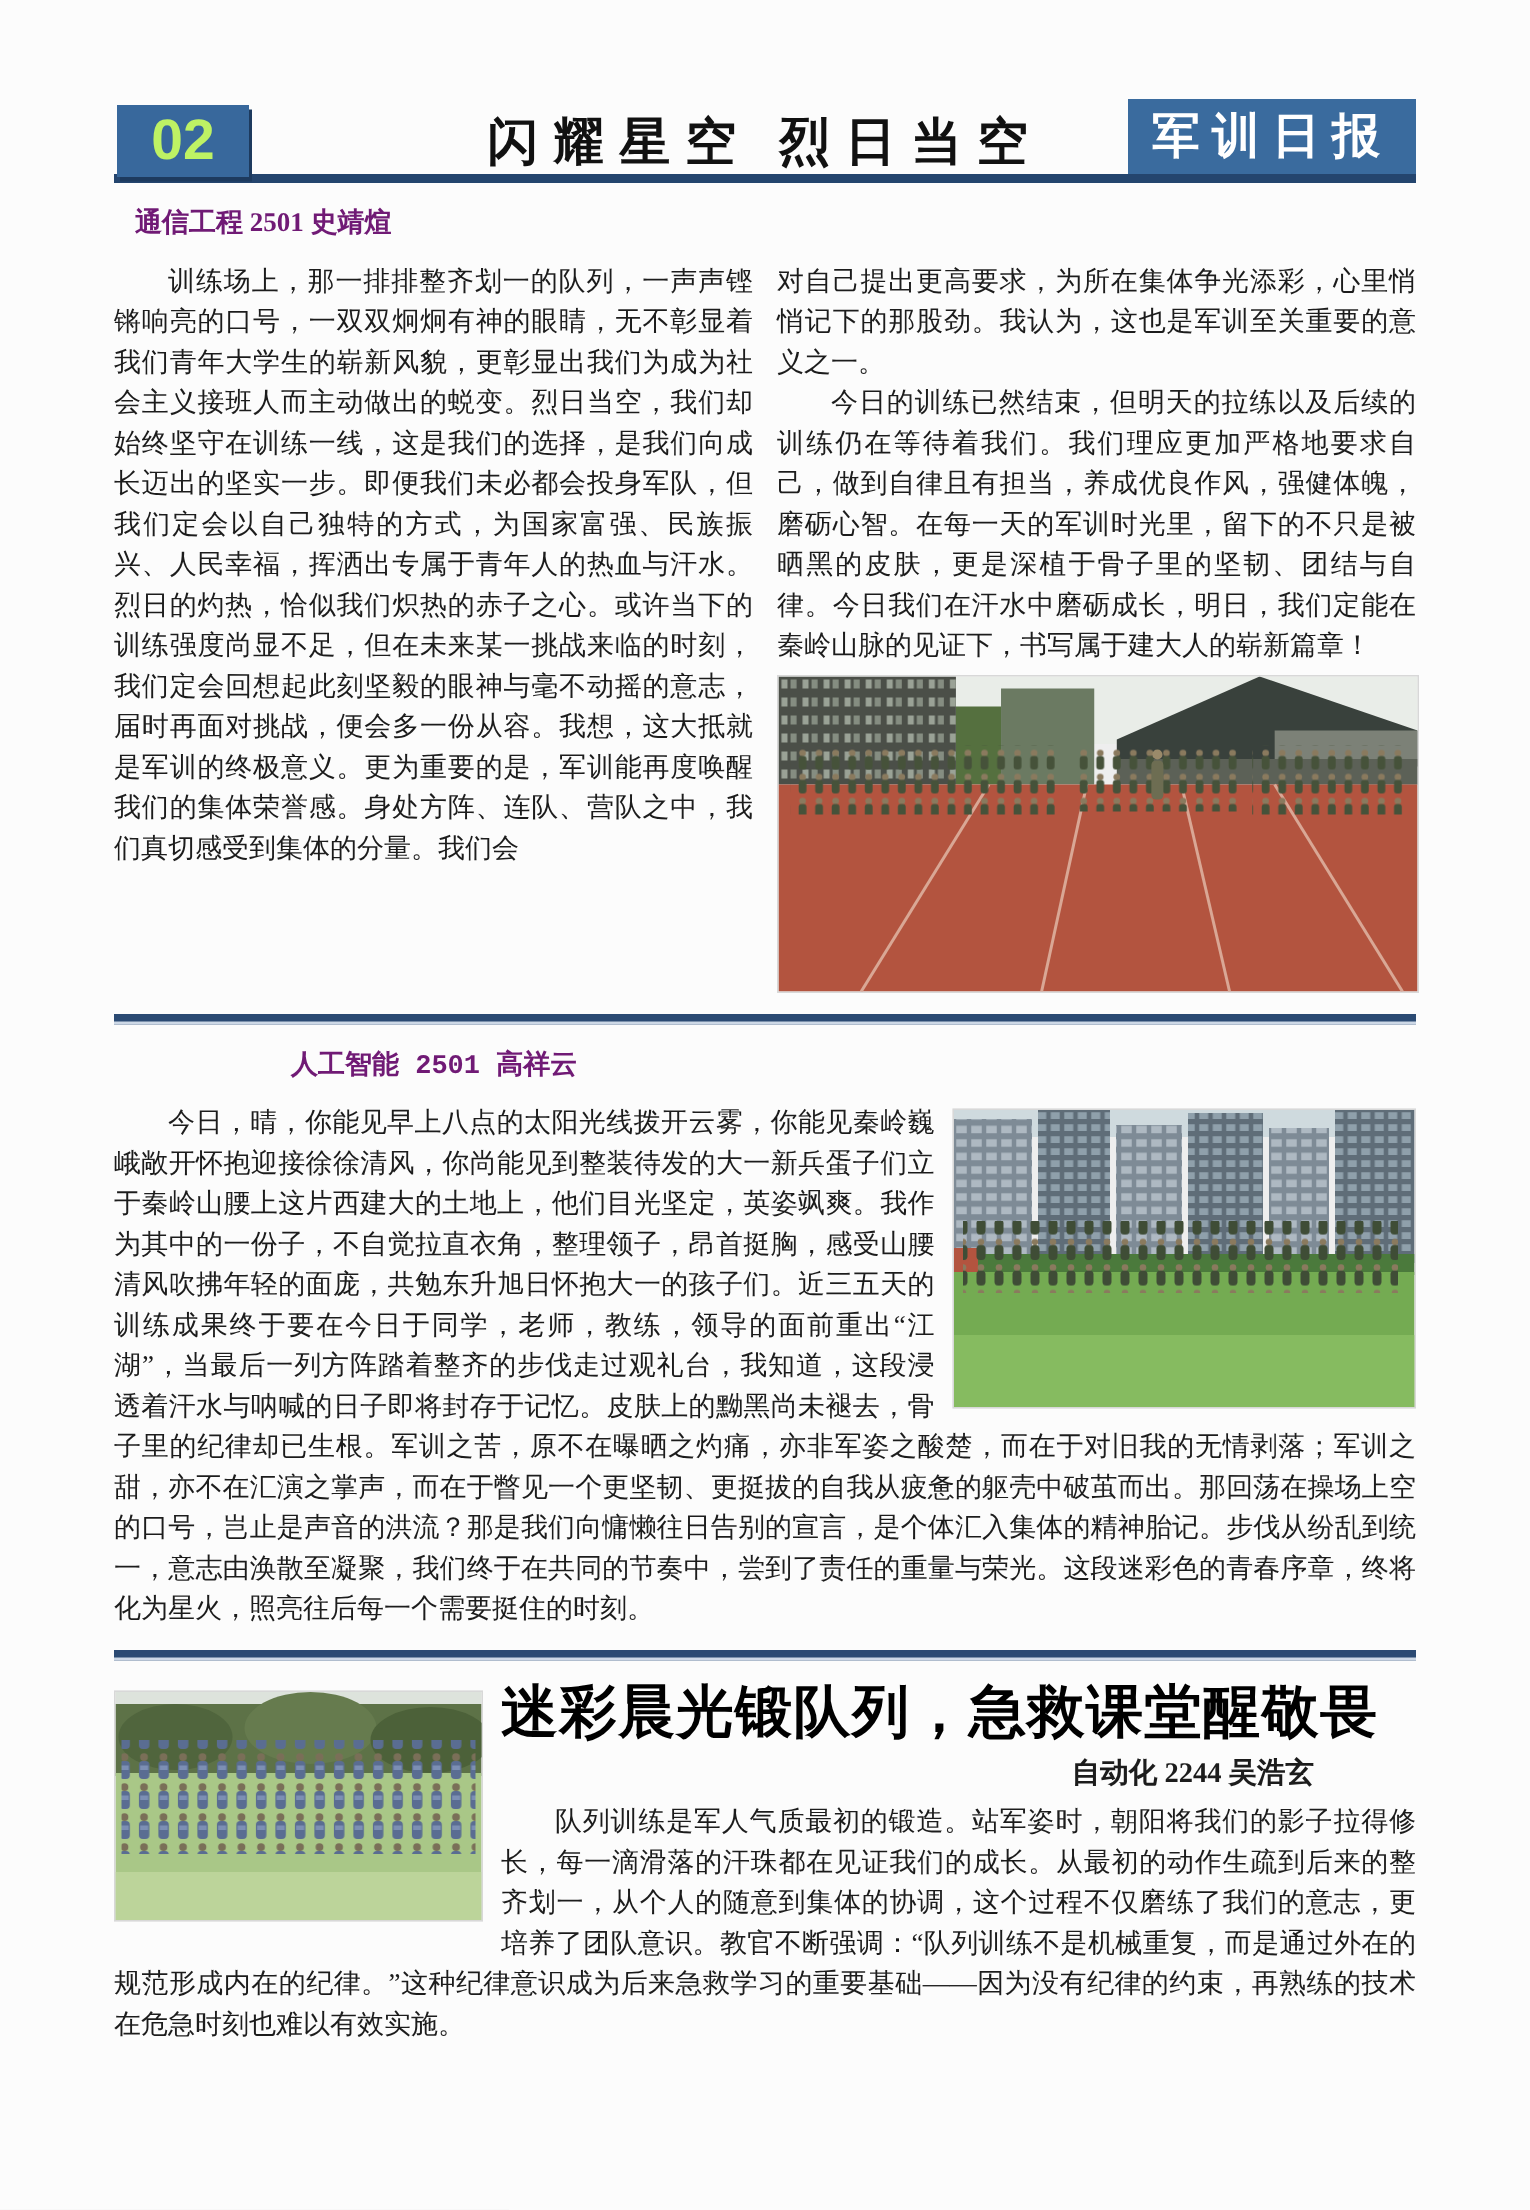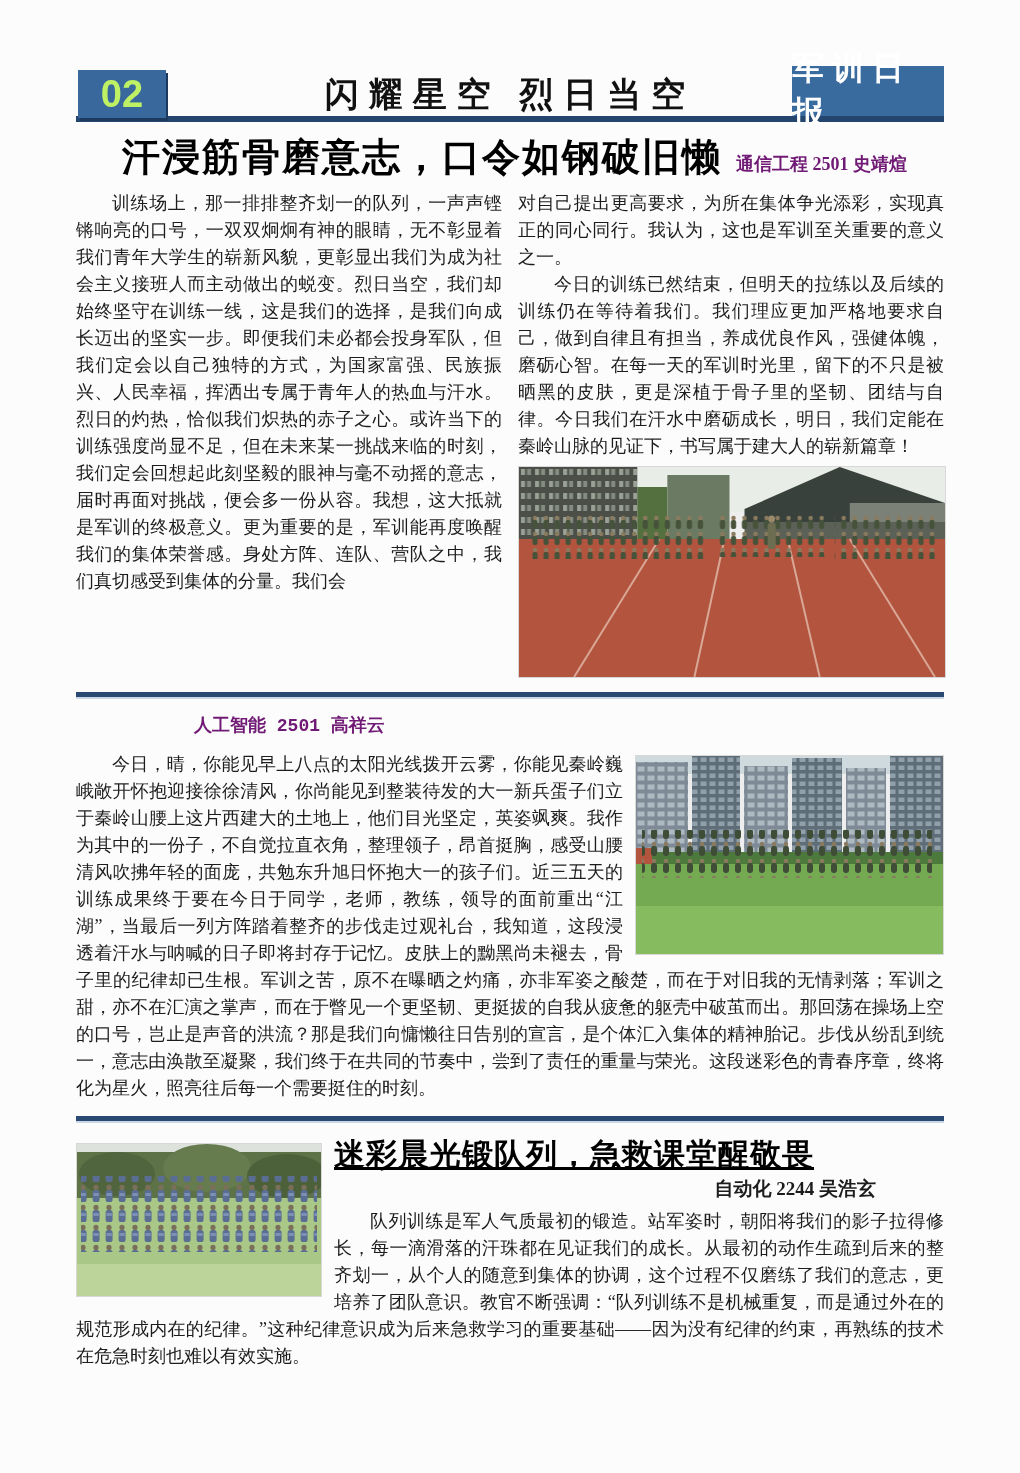--- a/index.html
+++ b/index.html
@@ -46,21 +46,21 @@
     left:0;right:0;top:2px;
     text-align:center;
     font-size:34px;
     font-weight:900;
     letter-spacing:10px;
     color:#111;
   }
   .paper-box{
     position:absolute;
     right:0;top:-4px;
-    width:152px;height:50px;
+    width:192px;height:50px;
     background:#3a6b9e;
     color:#fff;
     font-size:32px;font-weight:bold;
     letter-spacing:8px;
     display:flex;align-items:center;justify-content:center;
     z-index:2;
   }
   
   .article{margin-top:14px;}
   .headline-row{
@@ -106,21 +106,21 @@
     display:block;
     border:1px solid #d8d8d8;
     background:#eee;
   }
   .photo svg{display:block;}
   .photo-a1{width:100%;margin-top:6px;}
   
   .a2 .photo{float:right;width:307px;margin:4px 0 8px 12px;}
   
   .a3 .photo{float:left;width:244px;margin:6px 12px 6px 0;}
-  .a3 .headline{font-size:31px;letter-spacing:1px;margin-left:10px;text-decoration:underline;}
+  .a3 .headline{font-size:38px;letter-spacing:1px;margin-left:10px;}
   .a3 .byline-line{
     text-align:right;
     padding-right:68px;
     font-size:19px;
     font-weight:bold;
     margin:4px 0 6px 0;
   }
   .clear{clear:both;}
 </style>
 </head>
@@ -134,29 +134,28 @@
       <span>02</span>
     </div>
     <div class="masthead-title">闪耀星空 烈日当空</div>
     <div class="paper-box">
       <span>军训日报</span>
     </div>
   </div>
 
   <div class="article a1">
     <div class="headline-row">
-      <h1 class="headline mid">汗浸筋骨磨意志，口令如钢破旧懒</h1>
       <span class="byline">通信工程 2501 史靖煊</span>
     </div>
     <div class="cols bodytext">
       <div class="col">
         <p>训练场上，那一排排整齐划一的队列，一声声铿锵响亮的口号，一双双炯炯有神的眼睛，无不彰显着我们青年大学生的崭新风貌，更彰显出我们为成为社会主义接班人而主动做出的蜕变。烈日当空，我们却始终坚守在训练一线，这是我们的选择，是我们向成长迈出的坚实一步。即便我们未必都会投身军队，但我们定会以自己独特的方式，为国家富强、民族振兴、人民幸福，挥洒出专属于青年人的热血与汗水。烈日的灼热，恰似我们炽热的赤子之心。或许当下的训练强度尚显不足，但在未来某一挑战来临的时刻，我们定会回想起此刻坚毅的眼神与毫不动摇的意志，届时再面对挑战，便会多一份从容。我想，这大抵就是军训的终极意义。更为重要的是，军训能再度唤醒我们的集体荣誉感。身处方阵、连队、营队之中，我们真切感受到集体的分量。我们会</p>
       </div>
       <div class="col">
-        <p class="cont">对自己提出更高要求，为所在集体争光添彩，实现真正的同心同行。我认为，这也是军训至关重要的意义之一。</p>
+        <p class="cont">对自己提出更高要求，为所在集体争光添彩，心里悄悄记下的那股劲。我认为，这也是军训至关重要的意义之一。</p>
         <p>今日的训练已然结束，但明天的拉练以及后续的训练仍在等待着我们。我们理应更加严格地要求自己，做到自律且有担当，养成优良作风，强健体魄，磨砺心智。在每一天的军训时光里，留下的不只是被晒黑的皮肤，更是深植于骨子里的坚韧、团结与自律。今日我们在汗水中磨砺成长，明日，我们定能在秦岭山脉的见证下，书写属于建大人的崭新篇章！</p>
         <span class="photo photo-a1">
           <svg viewBox="0 0 425 210" width="100%" height="210" preserveAspectRatio="none">
             <defs>
               <pattern id="win1" width="14" height="12" patternUnits="userSpaceOnUse">
                 <rect width="14" height="12" fill="#4b4f48"></rect>
                 <rect x="2" y="2" width="4" height="6" fill="#9aa296"></rect>
                 <rect x="8" y="2" width="4" height="6" fill="#858d81"></rect>
               </pattern>
               <pattern id="troops1" width="11" height="16" patternUnits="userSpaceOnUse">

